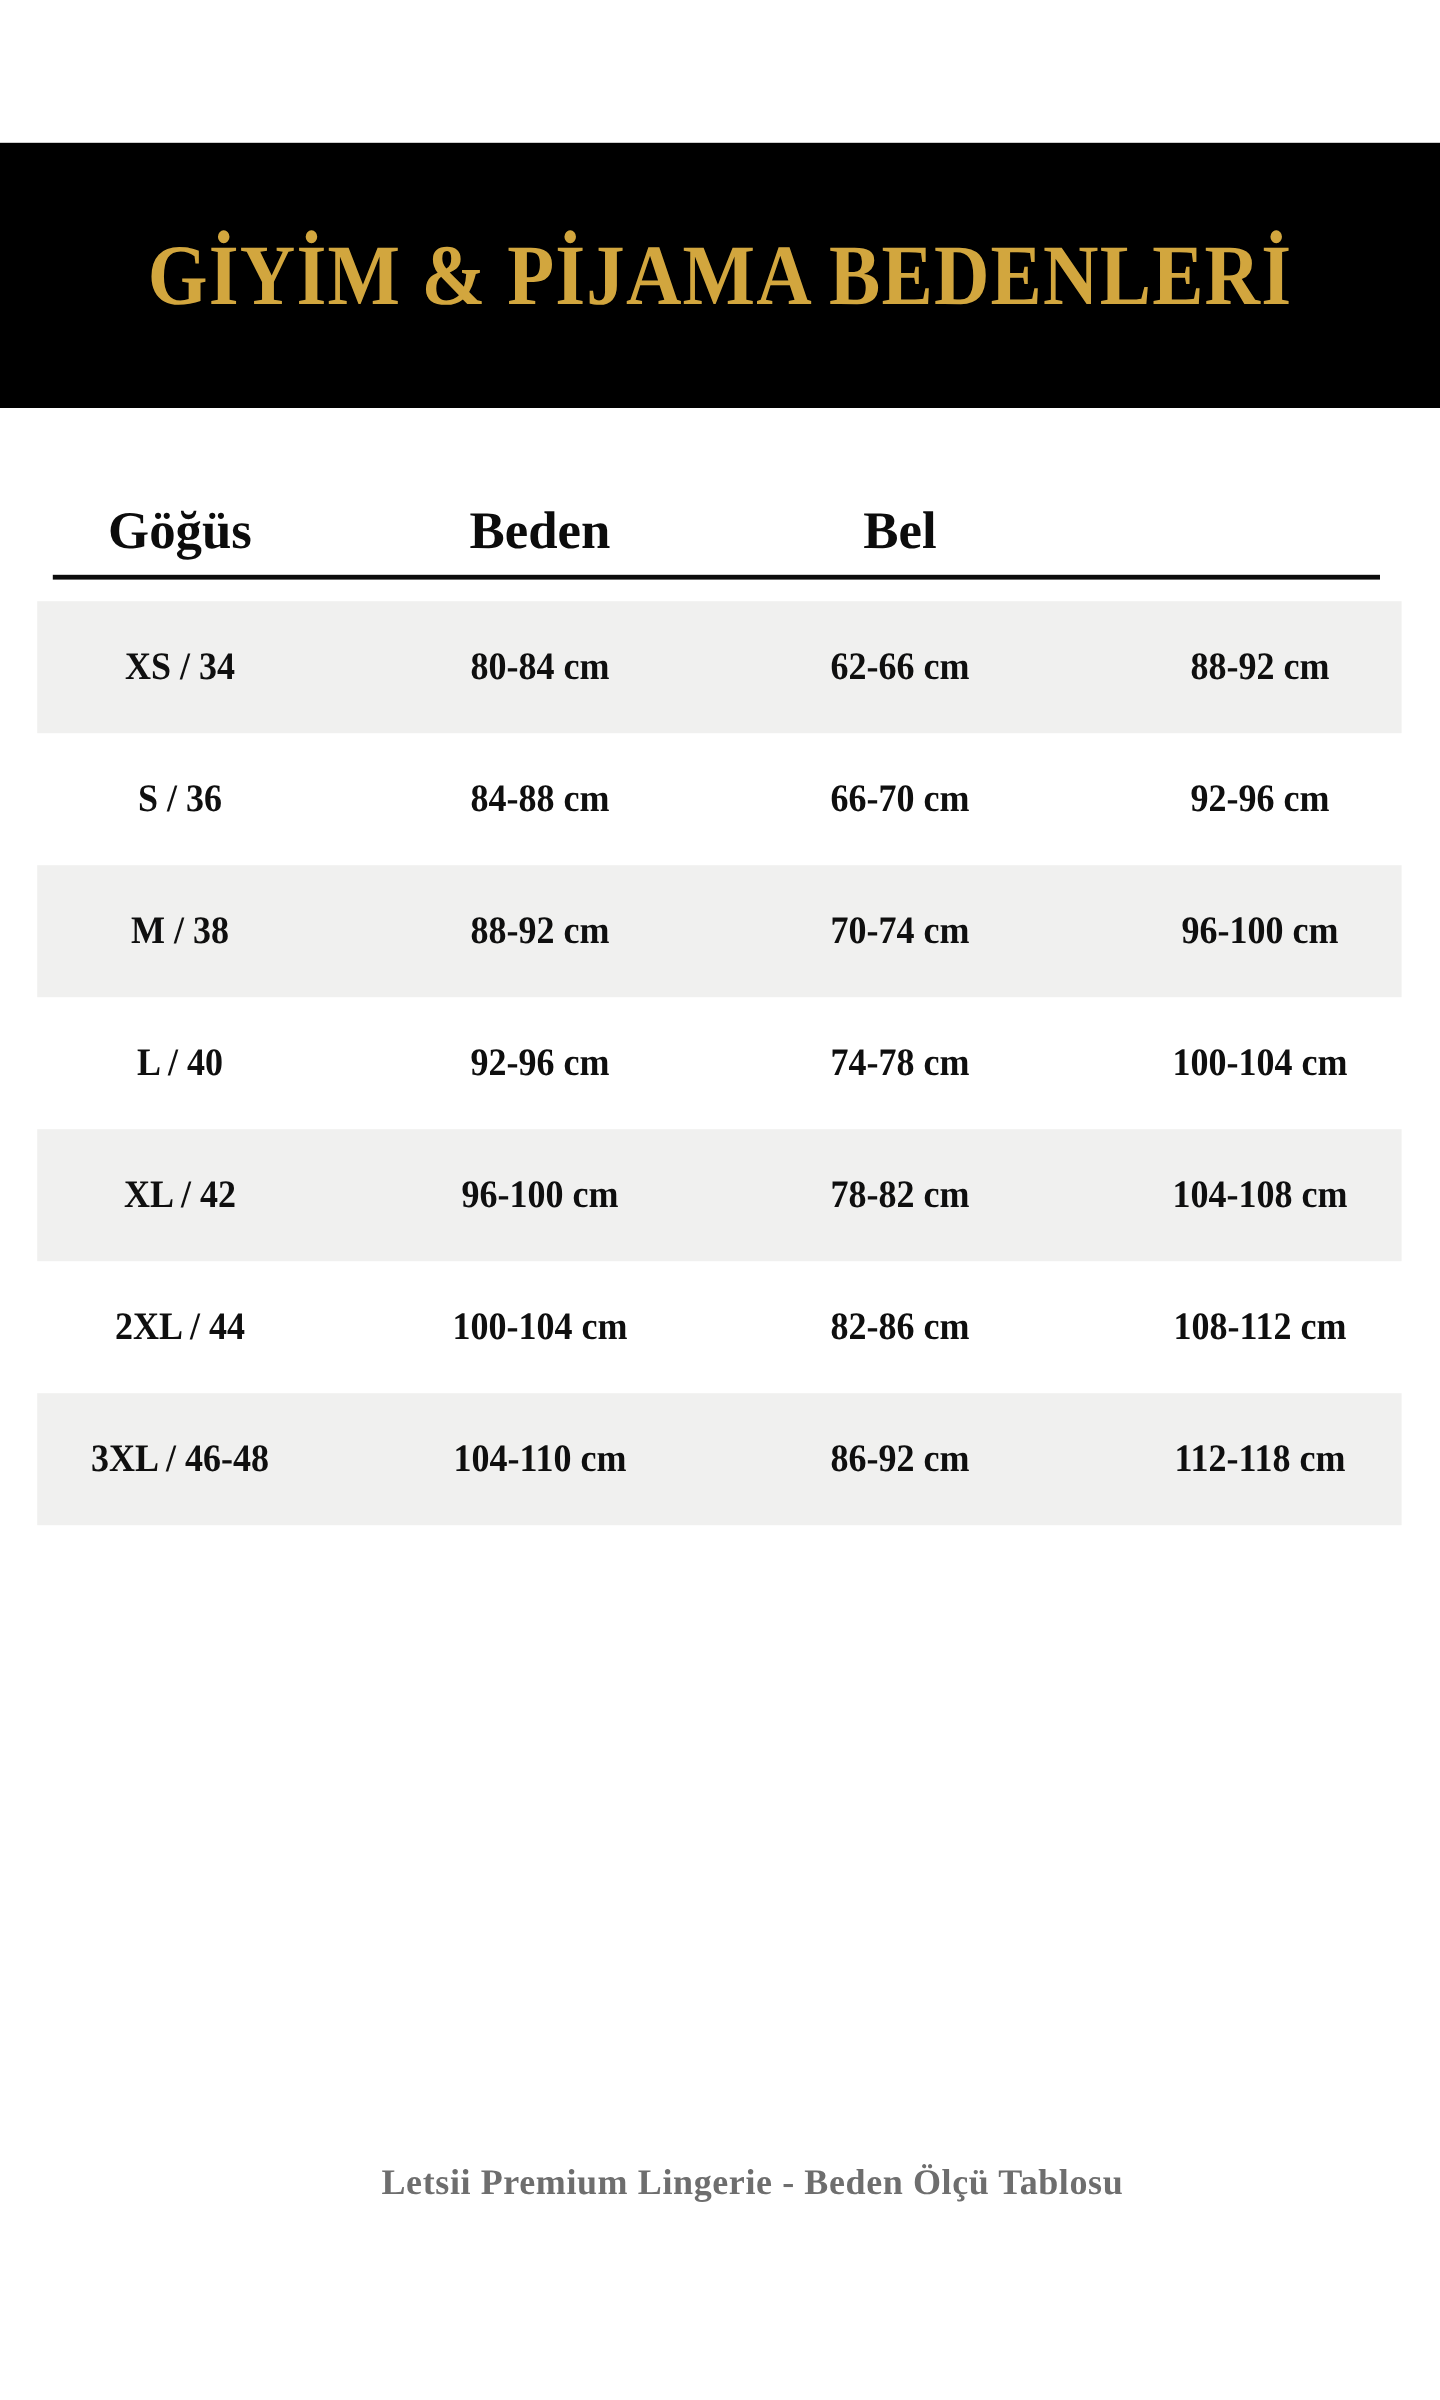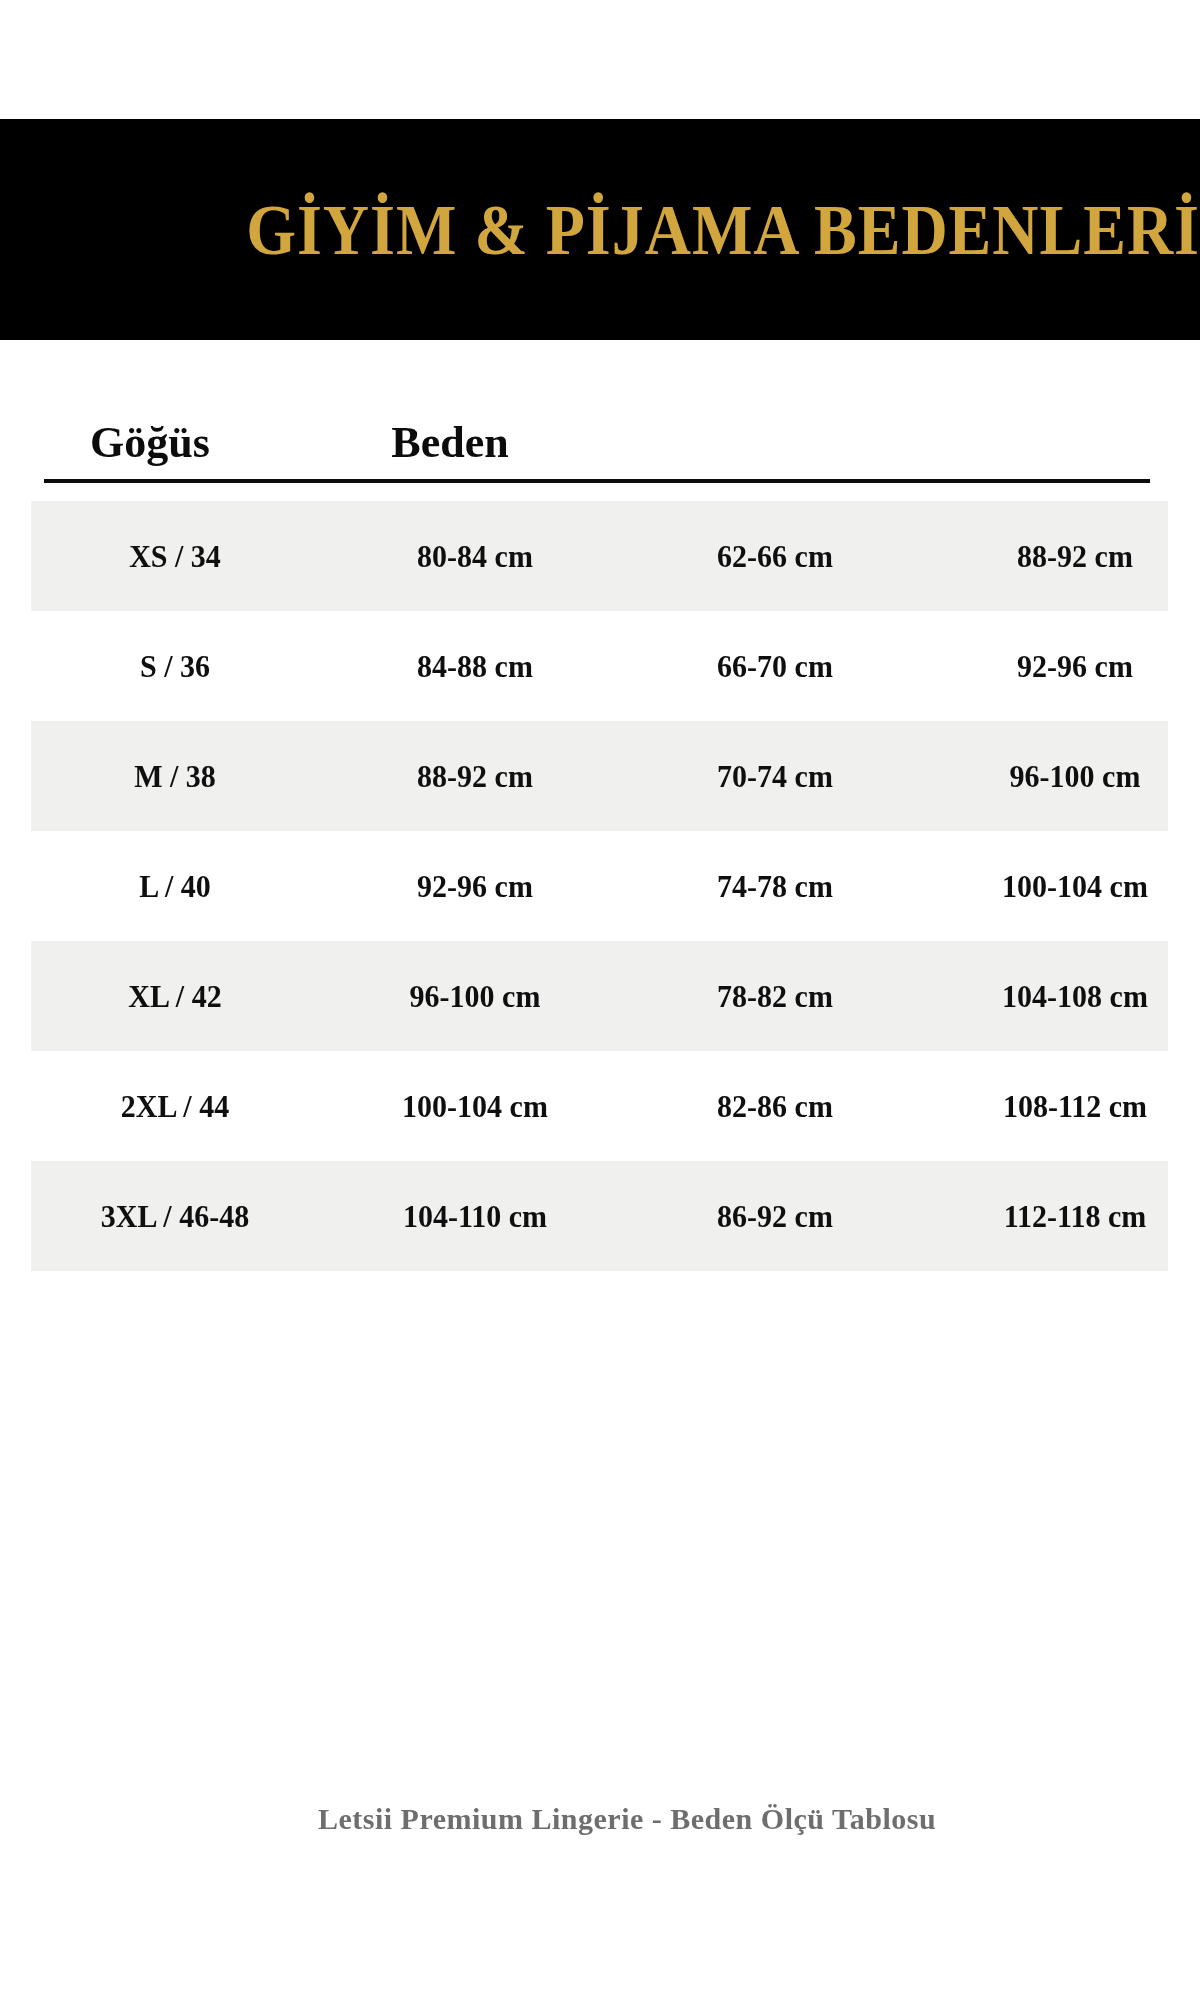--- a/index.html
+++ b/index.html
@@ -19,21 +19,21 @@
   
   .banner {
     position: absolute;
     top: 119px;
     left: 0;
     width: 1200px;
     height: 221px;
     background: #000000;
     display: flex;
     align-items: center;
-    justify-content: flex-end;
+    justify-content: center;
   }
   .banner h1 {
     margin: 0;
     font-size: 64px;
     font-weight: bold;
     letter-spacing: 1px;
     white-space: nowrap;
     color: #d2a63e;
     transform: scaleY(1.12);
   }
@@ -67,21 +67,20 @@
   
   .table-body {
     position: absolute;
     top: 501px;
     left: 0;
     width: 1200px;
   }
   .row {
     position: relative;
     height: 110px;
-    padding-left: 25px;
   }
   .row.alt::before {
     content: "";
     position: absolute;
     left: 31px;
     right: 32px;
     top: 0;
     bottom: 0;
     background: #f0f0ef;
   }
@@ -119,20 +118,21 @@
 </head>
 <body>
 
 <div class="banner">
   <h1>GİYİM &amp; PİJAMA BEDENLERİ</h1>
 </div>
 
 <div class="table-header">
   <div class="hcell">Göğüs</div>
   <div class="hcell">Beden</div>
+  <div class="hcell">Bel</div>
 </div>
 <div class="header-rule"></div>
 
 <div class="table-body">
     <div class="row alt">
     <div class="cells">
       <span class="cell">XS / 34</span>
       <span class="cell">80-84 cm</span>
       <span class="cell">62-66 cm</span>
       <span class="cell">88-92 cm</span>

